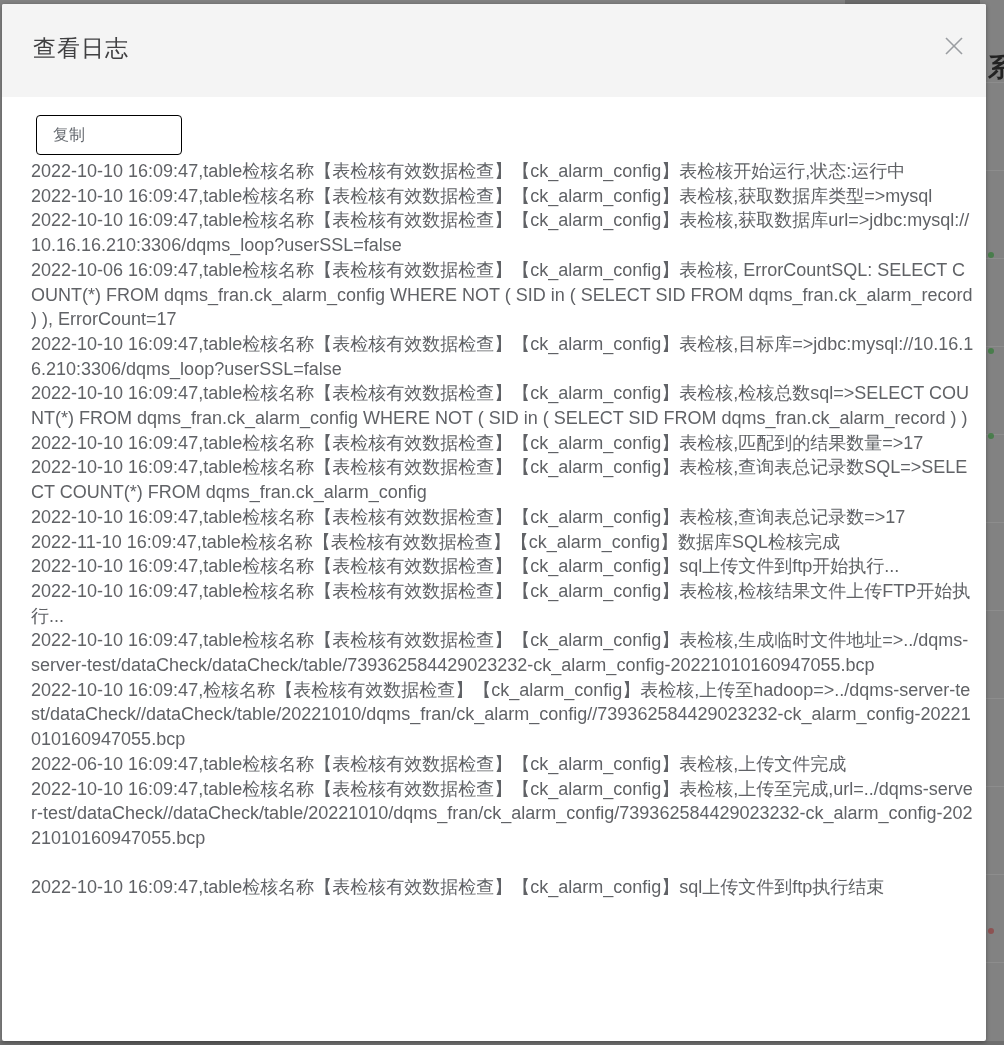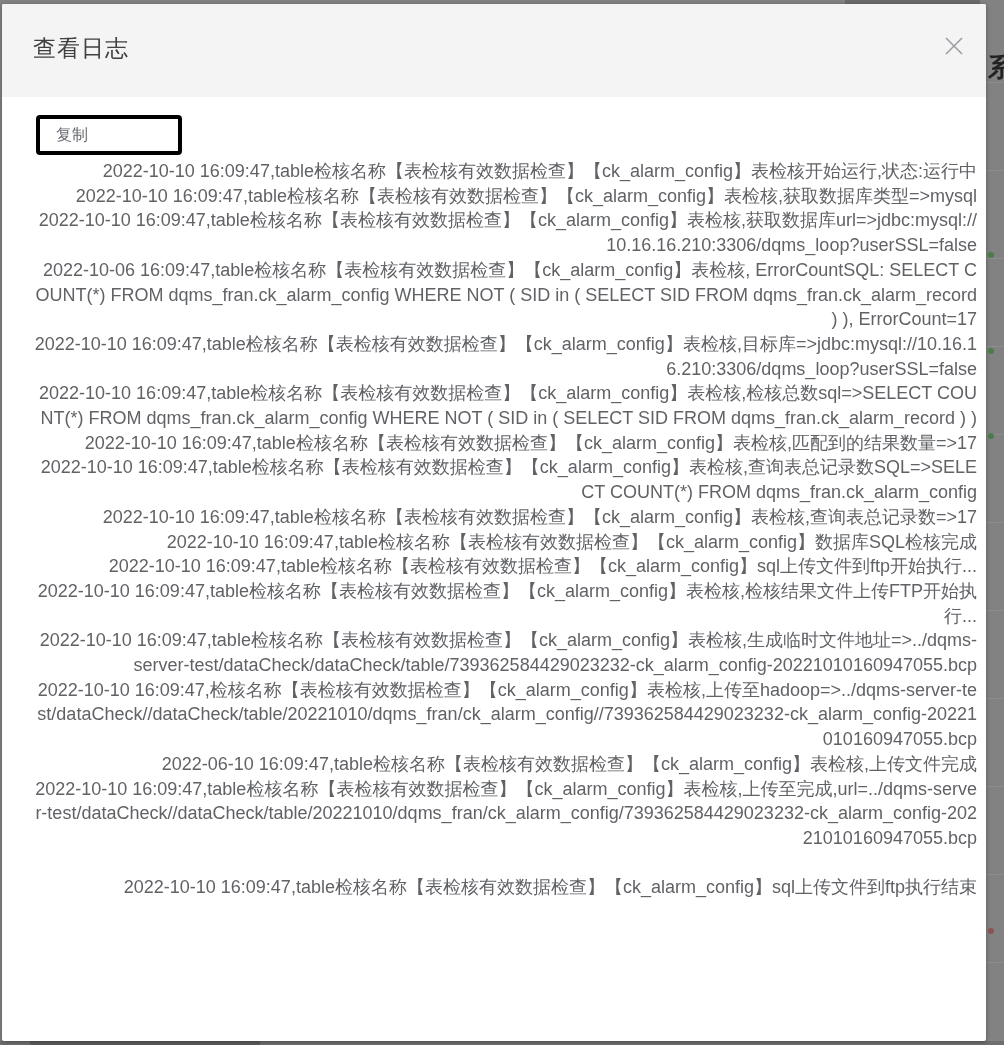--- a/index.html
+++ b/index.html
@@ -37,30 +37,30 @@
   .close-btn {
     position: absolute; right: 19px; top: 29px; width: 26px; height: 26px;
     background: transparent; border: none; cursor: pointer; padding: 0;
     display: flex; align-items: center; justify-content: center;
   }
   .close-btn svg { display: block; }
 
   .modal-body { position: relative; padding-top: 18px; }
   .copy-btn {
     display: block; margin-left: 34px; width: 146px; height: 40px;
-    background: #ffffff; border: 4px solid #000000; border-radius: 4px;
+    background: #ffffff; border: 1px solid #000000; border-radius: 4px;
     font-size: 16px; color: #666a70; text-align: left; padding-left: 16px;
     font-family: "Liberation Sans", "DejaVu Sans", sans-serif; cursor: pointer;
   }
   .log {
     margin: 4px 9px 0 29px; width: 946px;
     font-size: 18px; line-height: 24.7px; color: #606266;
     word-break: break-all; white-space: normal;
   }
-  .log-line { min-height: 24.7px; text-align: right; }
+  .log-line { min-height: 24.7px; }
 </style>
 </head>
 <body>
 
 <div class="bg-top-remnant"></div>
 
 <div class="bg-right-strip">
   <div class="bg-row-line" style="top:82px"></div>
   <div class="bg-row-line" style="top:170px"></div>
   <div class="bg-row-line" style="top:258px"></div>
@@ -102,21 +102,21 @@
     <div class="log">
         <div class="log-line">2022-10-10 16:09:47,table检核名称【表检核有效数据检查】【ck_alarm_config】表检核开始运行,状态:运行中</div>
         <div class="log-line">2022-10-10 16:09:47,table检核名称【表检核有效数据检查】【ck_alarm_config】表检核,获取数据库类型=&gt;mysql</div>
         <div class="log-line">2022-10-10 16:09:47,table检核名称【表检核有效数据检查】【ck_alarm_config】表检核,获取数据库url=&gt;jdbc:mysql://10.16.16.210:3306/dqms_loop?userSSL=false</div>
         <div class="log-line">2022-10-06 16:09:47,table检核名称【表检核有效数据检查】【ck_alarm_config】表检核, ErrorCountSQL: SELECT COUNT(*) FROM dqms_fran.ck_alarm_config WHERE NOT ( SID in ( SELECT SID FROM dqms_fran.ck_alarm_record ) ), ErrorCount=17</div>
         <div class="log-line">2022-10-10 16:09:47,table检核名称【表检核有效数据检查】【ck_alarm_config】表检核,目标库=&gt;jdbc:mysql://10.16.16.210:3306/dqms_loop?userSSL=false</div>
         <div class="log-line">2022-10-10 16:09:47,table检核名称【表检核有效数据检查】【ck_alarm_config】表检核,检核总数sql=&gt;SELECT COUNT(*) FROM dqms_fran.ck_alarm_config WHERE NOT ( SID in ( SELECT SID FROM dqms_fran.ck_alarm_record ) )</div>
         <div class="log-line">2022-10-10 16:09:47,table检核名称【表检核有效数据检查】【ck_alarm_config】表检核,匹配到的结果数量=&gt;17</div>
         <div class="log-line">2022-10-10 16:09:47,table检核名称【表检核有效数据检查】【ck_alarm_config】表检核,查询表总记录数SQL=&gt;SELECT COUNT(*) FROM dqms_fran.ck_alarm_config</div>
         <div class="log-line">2022-10-10 16:09:47,table检核名称【表检核有效数据检查】【ck_alarm_config】表检核,查询表总记录数=&gt;17</div>
-        <div class="log-line">2022-10-10 16:09:47,table检核名称【表检核有效数据检查】【ck_alarm_config】数据库SQL检核完成</div>
+        <div class="log-line">2022-11-10 16:09:47,table检核名称【表检核有效数据检查】【ck_alarm_config】数据库SQL检核完成</div>
         <div class="log-line">2022-10-10 16:09:47,table检核名称【表检核有效数据检查】【ck_alarm_config】sql上传文件到ftp开始执行...</div>
         <div class="log-line">2022-10-10 16:09:47,table检核名称【表检核有效数据检查】【ck_alarm_config】表检核,检核结果文件上传FTP开始执行...</div>
         <div class="log-line">2022-10-10 16:09:47,table检核名称【表检核有效数据检查】【ck_alarm_config】表检核,生成临时文件地址=&gt;../dqms-server-test/dataCheck/dataCheck/table/739362584429023232-ck_alarm_config-20221010160947055.bcp</div>
         <div class="log-line">2022-10-10 16:09:47,检核名称【表检核有效数据检查】【ck_alarm_config】表检核,上传至hadoop=&gt;../dqms-server-test/dataCheck//dataCheck/table/20221010/dqms_fran/ck_alarm_config//739362584429023232-ck_alarm_config-20221010160947055.bcp</div>
         <div class="log-line">2022-06-10 16:09:47,table检核名称【表检核有效数据检查】【ck_alarm_config】表检核,上传文件完成</div>
         <div class="log-line">2022-10-10 16:09:47,table检核名称【表检核有效数据检查】【ck_alarm_config】表检核,上传至完成,url=../dqms-server-test/dataCheck//dataCheck/table/20221010/dqms_fran/ck_alarm_config/739362584429023232-ck_alarm_config-20221010160947055.bcp</div>
         <div class="log-line">&nbsp;</div>
         <div class="log-line">2022-10-10 16:09:47,table检核名称【表检核有效数据检查】【ck_alarm_config】sql上传文件到ftp执行结束</div>
       </div>
   </div>

